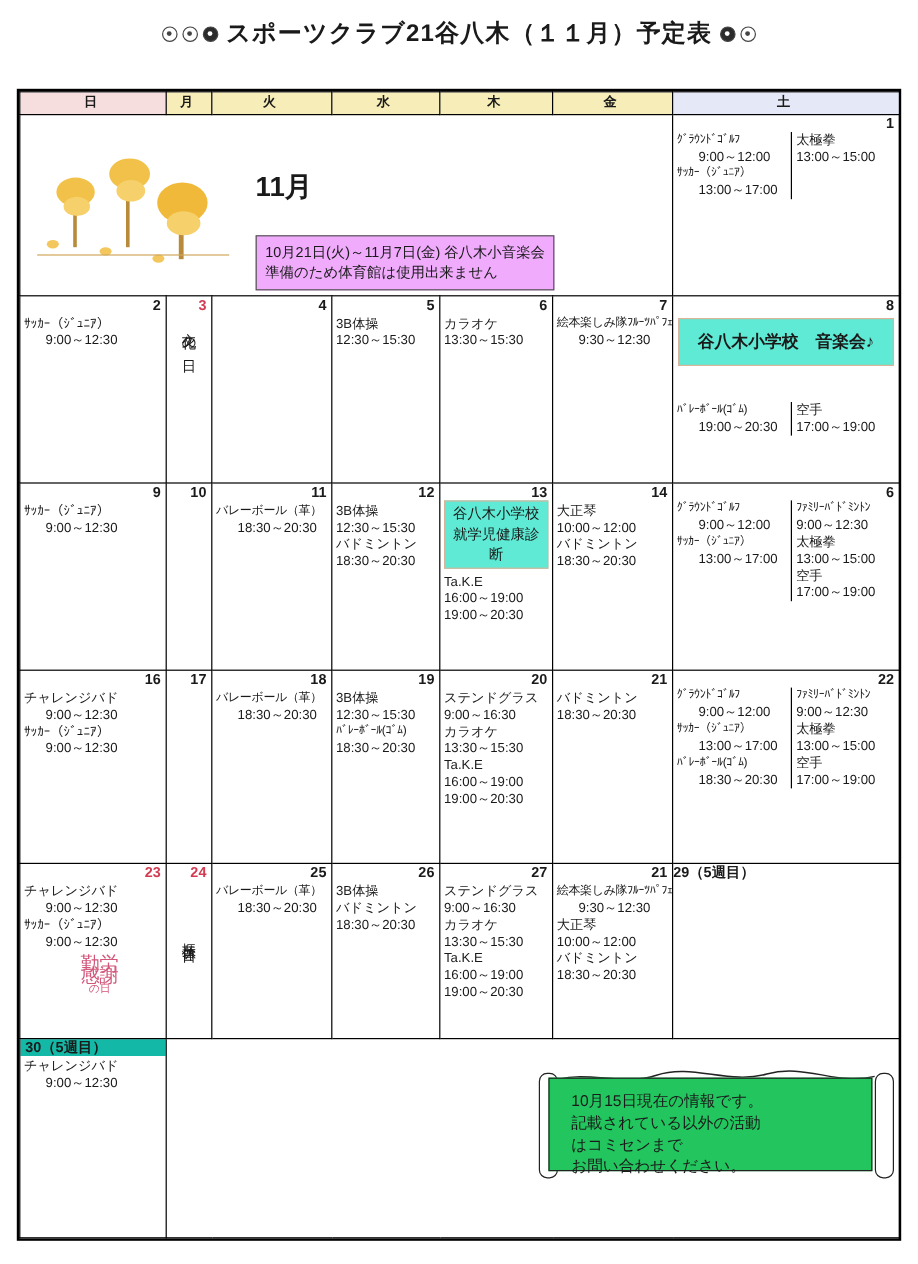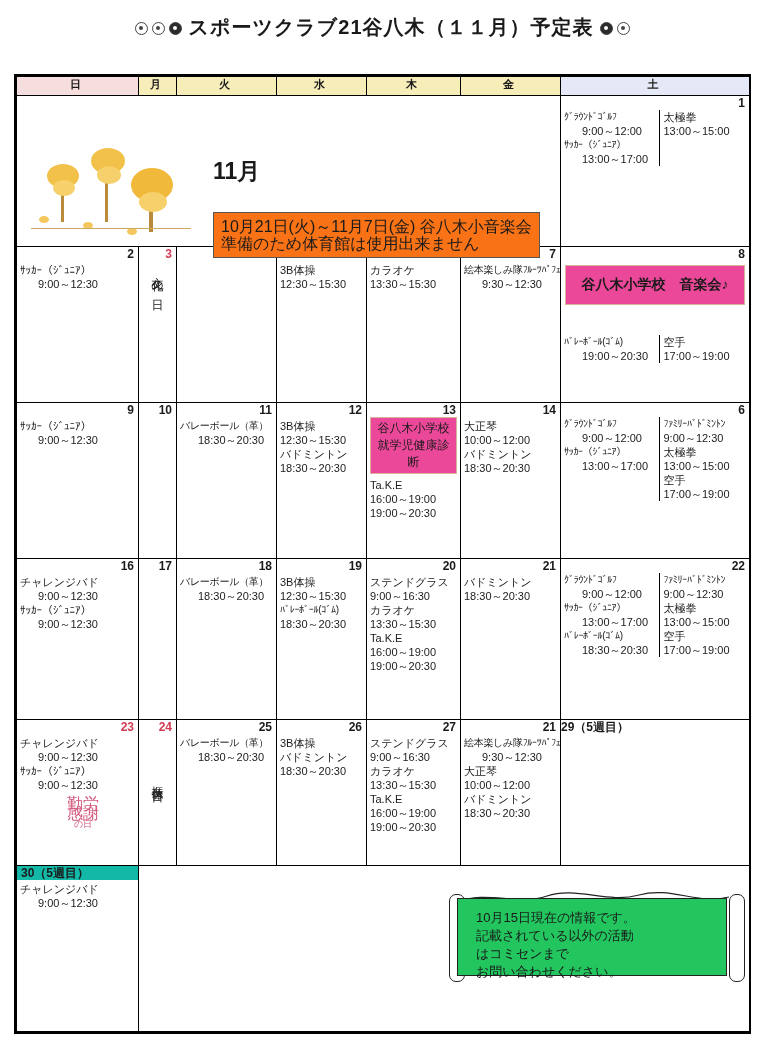--- a/index.html
+++ b/index.html
@@ -74,27 +74,27 @@
   .daynum.red{color:#d23b52;}
   .daynum.left{text-align:left;padding-left:4px;}
   .cellbody{padding:2px 3px 3px 3px;line-height:14px;}
   .ev{white-space:nowrap;font-size:11px;line-height:14px;}
   .ev.sm{font-size:10px;letter-spacing:-0.3px;}
   .tm{padding-left:18px;white-space:nowrap;font-size:11px;line-height:14px;}
   .tm.n{padding-left:0;}
 
   
   .peach{
-    background:#ec4899;border:1px solid #d9b49a;
+    background:#5eead4;border:1px solid #d9b49a;
     padding:2px 4px;margin:0 0 2px 0;display:block;
   }
   .peach.big{font-size:14px;font-weight:bold;text-align:center;padding:10px 2px;}
   .note-box{
-    border:1px solid #555;background:#f97316;
-    padding:5px 7px;font-size:16px;line-height:17px;
+    border:1px solid #555;background:#f0abfc;
+    padding:5px 7px;font-size:12px;line-height:17px;
     display:inline-block;
   }
   .month-big{font-size:23px;font-weight:bold;}
 
   
   .trees{position:relative;width:170px;height:110px;}
   .leaf{position:absolute;border-radius:50% 50% 50% 50%;}
   .trunk{position:absolute;background:#b98a3a;}
 
   
@@ -167,21 +167,21 @@
         <th>水</th>
         <th>木</th>
         <th>金</th>
         <th class="sat">土</th>
       </tr>
     </thead>
     <tbody>
 
       <tr>
         <td colspan="6" style="height:150px;">
-          <div style="position:relative;height:100%;margin-top:16px;">
+          <div style="position:relative;height:100%;">
 
             <div class="trees" style="position:absolute;left:14px;top:24px;">
               <div class="trunk" style="left:30px;top:46px;width:3px;height:40px;"></div>
               <div class="trunk" style="left:74px;top:30px;width:3px;height:56px;"></div>
               <div class="trunk" style="left:118px;top:52px;width:4px;height:44px;"></div>
               <div class="leaf" style="left:16px;top:28px;width:32px;height:24px;background:#f2c14a;"></div>
               <div class="leaf" style="left:22px;top:44px;width:22px;height:16px;background:#f6d06a;"></div>
               <div class="leaf" style="left:60px;top:12px;width:34px;height:26px;background:#f2c14a;"></div>
               <div class="leaf" style="left:66px;top:30px;width:24px;height:18px;background:#f6d06a;"></div>
               <div class="leaf" style="left:100px;top:32px;width:42px;height:34px;background:#f0b93a;"></div>

